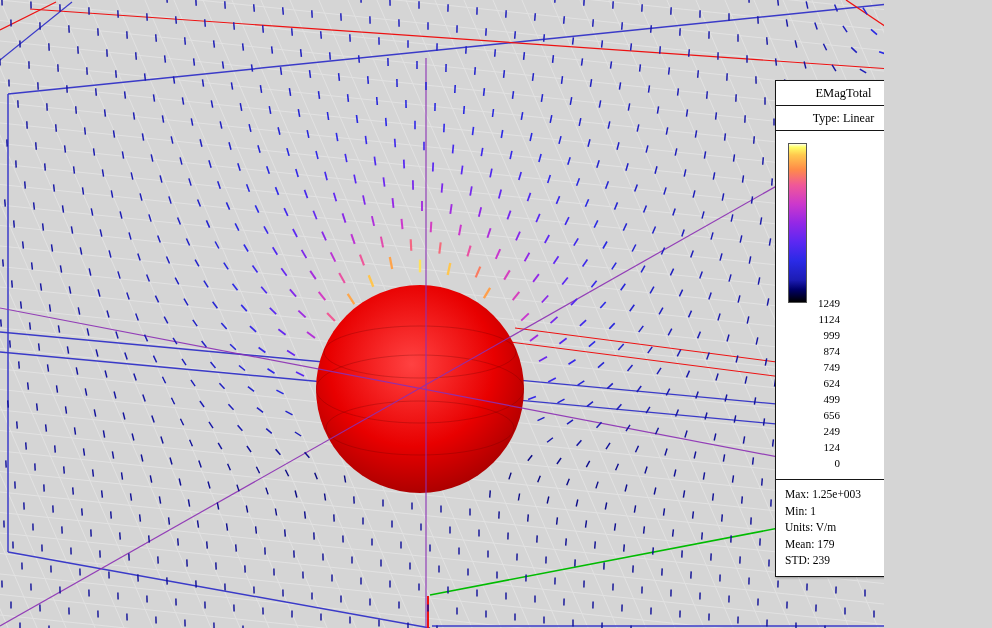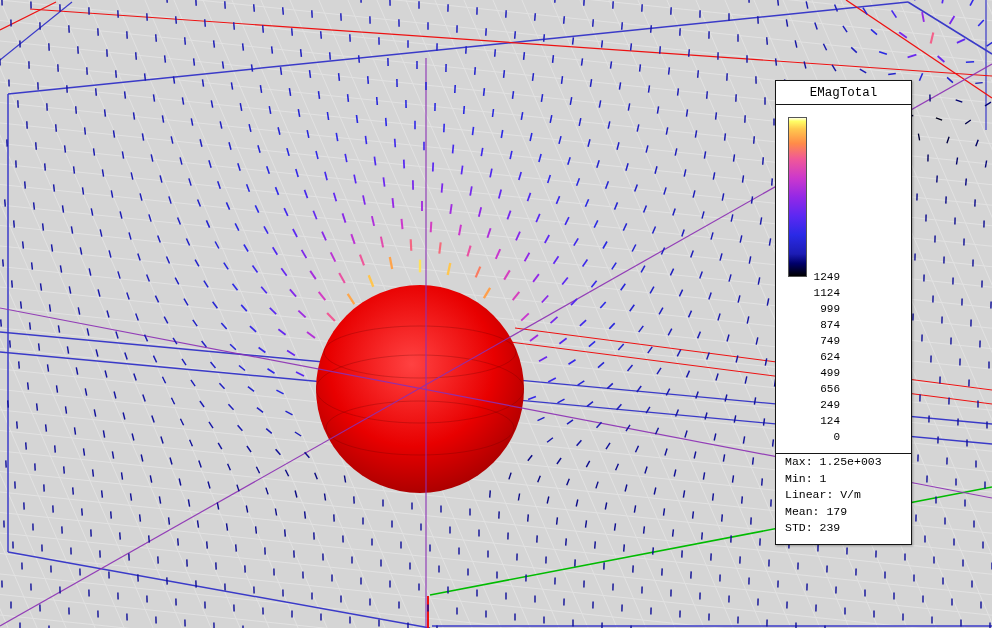--- a/index.html
+++ b/index.html
@@ -1,30 +1,30 @@
 <!DOCTYPE html>
 <html><head>
 <meta charset="utf-8">
 <style>
   * { margin:0; padding:0; box-sizing:border-box; }
   html, body { width:992px; height:628px; overflow:hidden; background:#d5d5d5; }
-  .stage { position:relative; width:992px; height:628px; overflow:hidden;
-           font-family:Liberation Mono, monospace; background:#d5d5d5; }
+  .stage { position:relative; width:884px; height:628px; overflow:hidden;
+           font-family:Liberation Serif, serif; background:#d5d5d5; }
   #scene { position:absolute; left:0; top:0; display:block; }
 
   .legend { position:absolute; left:775px; top:80px; width:137px; background:#ffffff;
             border:1px solid #161616; color:#000; box-shadow:1px 1px 2px rgba(0,0,0,.3); }
   .legend-title { font-size:12.5px; text-align:center; padding:5px 2px 4px; border-bottom:1px solid #161616; }
   .legend-type  { font-size:12px;  text-align:center; padding:5px 2px 4px; border-bottom:1px solid #161616; }
   .scale-wrap { display:flex; align-items:flex-start; padding:12px 4px 10px 12px;flex-direction:column; }
   .colorbar { width:19px; height:160px; border:1px solid #555; flex:none; }
   .scale-labels { display:flex; flex-direction:column; justify-content:space-between;
                   height:171px; margin:-5px 0 0 8px; width:44px; }
   .scale-labels span { font-size:11px; line-height:11px; text-align:right; }
-  .legend-stats { border-top:1px solid #161616; padding:0 6px 7px 9px; }
+  .legend-stats { border-top:1px solid #161616; padding:6px 6px 7px 9px; }
   .legend-stats div { font-size:11.5px; line-height:16.5px; white-space:nowrap; }
 </style>
 </head>
 <body>
 
 <div class="stage">
   <svg id="scene" width="992" height="628" viewBox="0 0 992 628">
       <rect x="0" y="0" width="992" height="628" fill="#d5d5d5"></rect>
       <g stroke="#e2e2e2" stroke-width="1">
         <line x1="-20" y1="-125.1" x2="1012" y2="-18.2"></line>
@@ -1193,37 +1193,38 @@
         <line x1="301.0" y1="638.6" x2="301.0" y2="631.4" stroke="rgb(18,18,154)" stroke-width="1.43"></line>
         <line x1="20.0" y1="629.6" x2="20.0" y2="622.4" stroke="rgb(18,18,154)" stroke-width="1.43"></line>
         <line x1="49.0" y1="632.6" x2="49.0" y2="625.4" stroke="rgb(18,18,154)" stroke-width="1.43"></line>
         <line x1="78.1" y1="635.6" x2="77.9" y2="628.4" stroke="rgb(18,18,154)" stroke-width="1.43"></line>
         <line x1="107.1" y1="638.6" x2="106.9" y2="631.4" stroke="rgb(18,18,154)" stroke-width="1.43"></line>
       </g>
     </svg>
 
   <div class="legend">
     <div class="legend-title">EMagTotal</div>
+    <div class="legend-type">Type: Linear</div>
     <div class="scale-wrap">
       <div class="colorbar" style="background: linear-gradient(to top, rgb(0, 0, 0) 0%, rgb(0, 0, 106) 8%, rgb(28, 28, 180) 14%, rgb(42, 42, 230) 26%, rgb(92, 40, 242) 38%, rgb(148, 40, 230) 50%, rgb(204, 56, 204) 62%, rgb(240, 88, 152) 74%, rgb(255, 140, 72) 84%, rgb(255, 200, 78) 93%, rgb(255, 255, 102) 98%, rgb(255, 255, 230) 100%);"></div>
       <div class="scale-labels">
           <span>1249</span>
           <span>1124</span>
           <span>999</span>
           <span>874</span>
           <span>749</span>
           <span>624</span>
           <span>499</span>
           <span>656</span>
           <span>249</span>
           <span>124</span>
           <span>0</span>
         </div>
     </div>
     <div class="legend-stats">
         <div>Max: 1.25e+003</div>
         <div>Min: 1</div>
-        <div>Linear: V/m</div>
+        <div>Units: V/m</div>
         <div>Mean: 179</div>
         <div>STD: 239</div>
       </div>
   </div>
 </div>
 
 </body></html>

